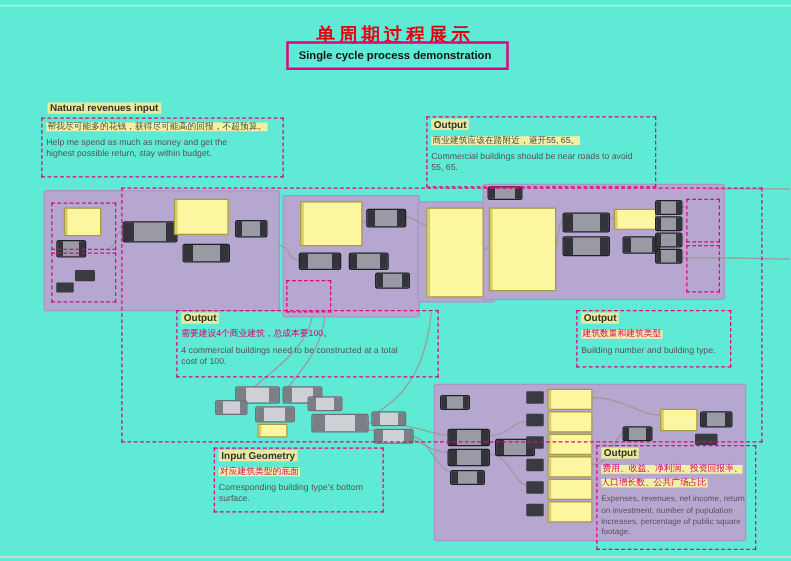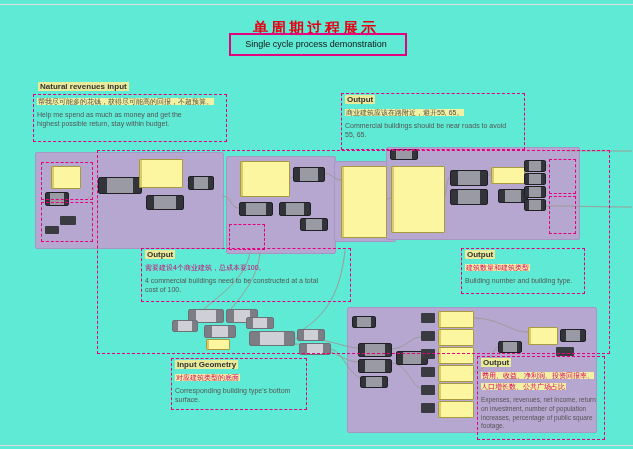--- a/index.html
+++ b/index.html
@@ -23,21 +23,21 @@
   .zh.pink{color:#d4006f;}
   .zh.dark{color:#4a4a4a;}
   .zh span.hl{background:#f2f0a2;padding:0 1px;}
   .en{position:absolute;font-size:7px;color:#555;line-height:1.35;}
   .en.small{font-size:6.5px;}
   
   .title-zh{position:absolute;left:230px;top:19px;width:172px;text-align:center;
     font-size:15px;font-weight:bold;color:#e60012;letter-spacing:3px;white-space:nowrap;}
   .title-frame{position:absolute;left:229px;top:33px;width:174px;height:19px;border:2px solid #e5007d;}
   .title-en{position:absolute;left:229px;top:39px;width:174px;text-align:center;
-    font-size:9px;font-weight:normal;color:#141414;white-space:nowrap;}
+    font-size:9px;font-weight:bold;color:#141414;white-space:nowrap;}
 </style>
 </head>
 <body>
 
 <div id="canvas">
 
   <div class="edge-line" style="top:4px;"></div>
   <div class="edge-line" style="top:445px;"></div>
 
   <div class="cluster" style="left:35px;top:152px;width:187px;height:95px;"></div>

